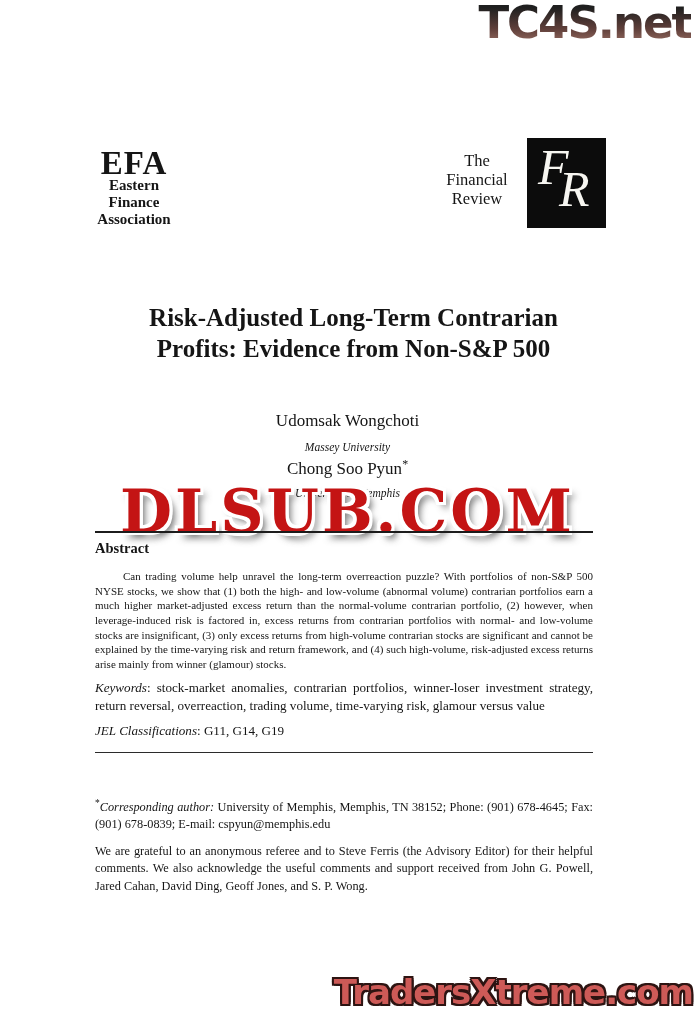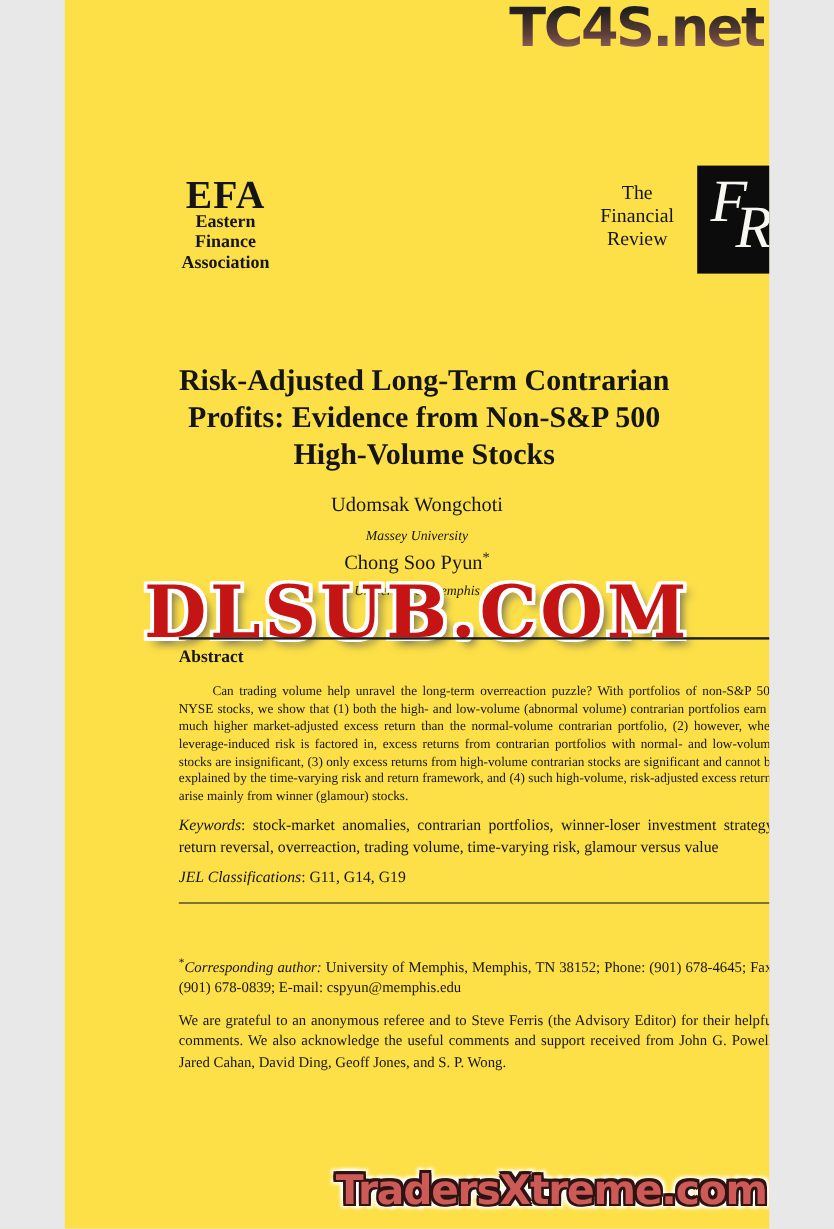--- a/index.html
+++ b/index.html
@@ -1,18 +1,18 @@
 <!DOCTYPE html>
 <html><head>
 <meta charset="utf-8">
 <style>
   html,body { margin:0; padding:0; background:#e8e8e8; }
   .page {
-    position:relative; width:587px; height:1024px; margin:0 auto;
-    background:#fde047; overflow:hidden;
+    position:relative; width:695px; height:1024px; margin:0 auto;
+    background:#ffffff; overflow:hidden;
     font-family:"Liberation Serif","DejaVu Serif",serif; color:#151515;
   }
 
   
   .wm-top {
     position:absolute; top:-4px; right:4px;
     font-family:"DejaVu Sans","Liberation Sans",sans-serif;
     font-weight:bold; font-size:45px; letter-spacing:-2px;
     background:linear-gradient(180deg,#1f1f1f 22%,#5f3f3a 62%,#a07468 95%);
     -webkit-background-clip:text; background-clip:text; color:transparent;
@@ -95,21 +95,20 @@
   </div>
 
   <div class="fr-box">
     <span class="fr-letter fr-f">F</span>
     <span class="fr-letter fr-r">R</span>
   </div>
 
   <div class="title">
     <div>Risk-Adjusted Long-Term Contrarian</div>
     <div>Profits: Evidence from Non-S&amp;P 500</div>
-    <div>High-Volume Stocks</div>
   </div>
 
   <div class="author a1"><span>Udomsak Wongchoti</span><sup></sup></div>
   <div class="affil f1">Massey University</div>
 
   <div class="author a2"><span>Chong Soo Pyun</span><sup>*</sup></div>
   <div class="affil f2">University of Memphis</div>
 
   <div class="wm-mid">DLSUB.COM</div>
 

